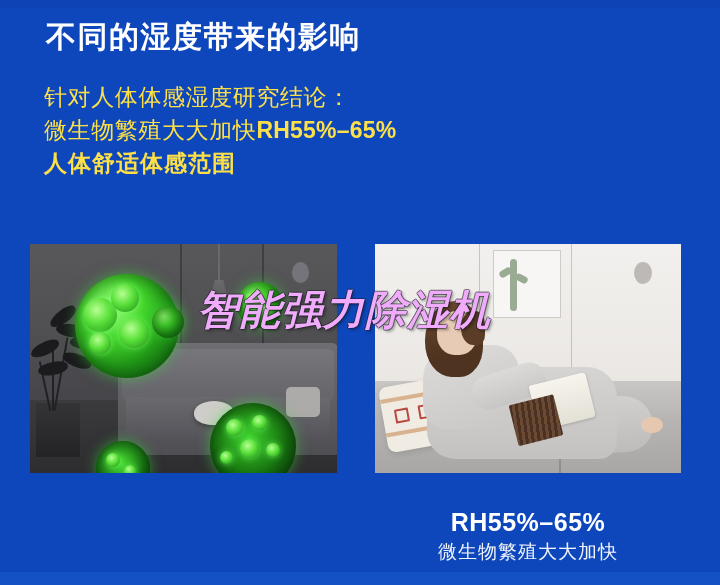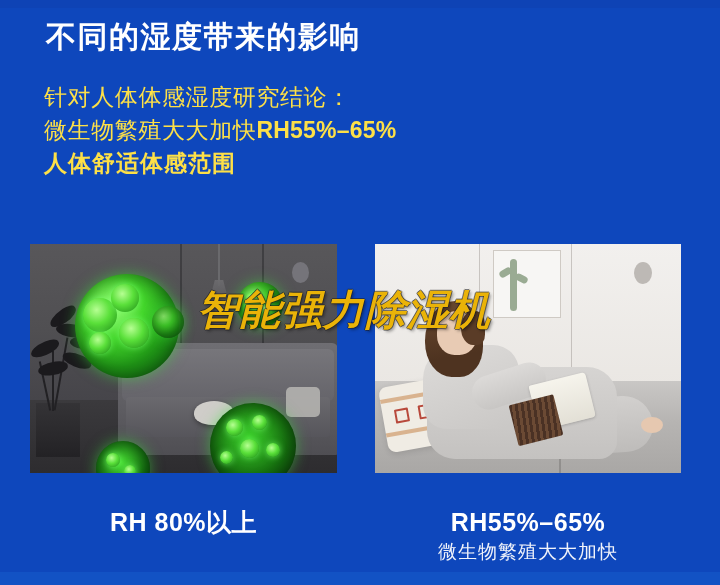--- a/index.html
+++ b/index.html
@@ -273,21 +273,21 @@
   }
 
   
   .watermark {
     position: absolute;
     left: 197px;
     top: 283px;
     font-size: 41px;
     font-weight: bold;
     font-style: italic;
-    color: #eab308;
+    color: #f0abfc;
     letter-spacing: 1px;
     white-space: nowrap;
     text-shadow:
        1px  0   0 rgba(30,30,35,.55),
       -1px  0   0 rgba(30,30,35,.55),
        0    1px 0 rgba(30,30,35,.55),
        0   -1px 0 rgba(30,30,35,.55),
        2px  2px 3px rgba(0,0,0,.35);
     pointer-events: none;
   }
@@ -414,21 +414,20 @@
     <div class="r-book">
       <div class="r-book-page"></div>
       <div class="r-book-cover"></div>
     </div>
     <div class="r-foot"></div>
   </div>
 
   <div class="watermark">智能强力除湿机</div>
 
   <div class="caption caption-left">
-    <span class="cap-title">RH 80%以上</span>
   </div>
 
   <div class="caption caption-right">
     <span class="cap-title">RH55%–65%</span>
     <span class="cap-sub">微生物繁殖大大加快</span>
   </div>
 
   <div class="bottom-strip"></div>
 </div>
 

